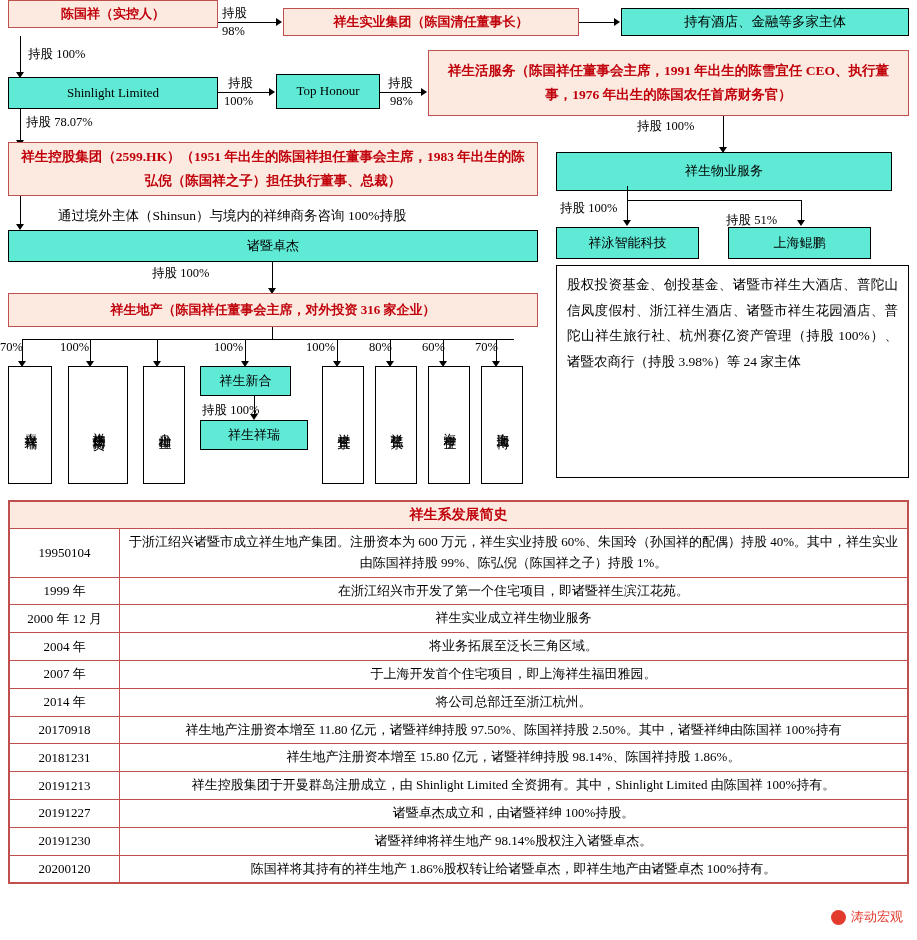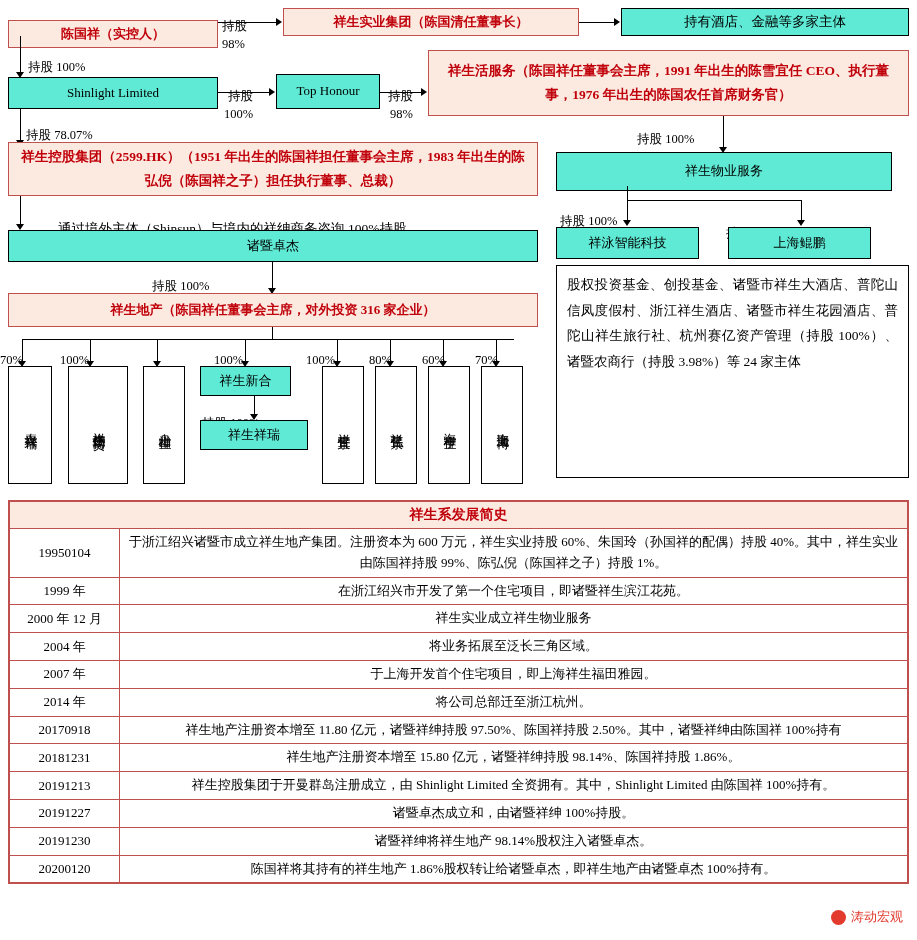--- a/index.html
+++ b/index.html
@@ -32,21 +32,20 @@
     border-color: #c0504d;
     color: #c0000a;
     font-weight: bold;
   }
   .label {
     position: absolute;
     font-size: 12.5px;
     color: #000;
     white-space: nowrap;
     background: transparent;
-    margin-top: 13px;
   }
   .vline, .hline {
     position: absolute;
     background: #000;
   }
   .vline { width: 1px; }
   .hline { height: 1px; }
   .arrow-down {
     position: absolute;
     width: 0; height: 0;
@@ -133,21 +132,21 @@
     border-radius: 50%;
     background: #e23b2e;
     display: inline-block;
   }
 </style>
 </head>
 <body>
 
 <div id="page">
 
-  <div class="node hl" style="left:8px; top:20px; width:210px; height:28px;">陈国祥（实控人）</div>
+  <div class="node hl" style="left:8px; top:0; width:210px; height:28px;">陈国祥（实控人）</div>
 
   <div class="node hl" style="left:283px; top:8px; width:296px; height:28px;">祥生实业集团（陈国清任董事长）</div>
 
   <div class="node" style="left:621px; top:8px; width:288px; height:28px; font-size:13.5px;">持有酒店、金融等多家主体</div>
 
   <div class="hline" style="left:218px; top:22px; width:58px;"></div>
   <div class="arrow-right" style="left:276px; top:18px;"></div>
   <div class="label" style="left:222px; top:5px;">持股</div>
   <div class="label" style="left:222px; top:24px;">98%</div>
 

